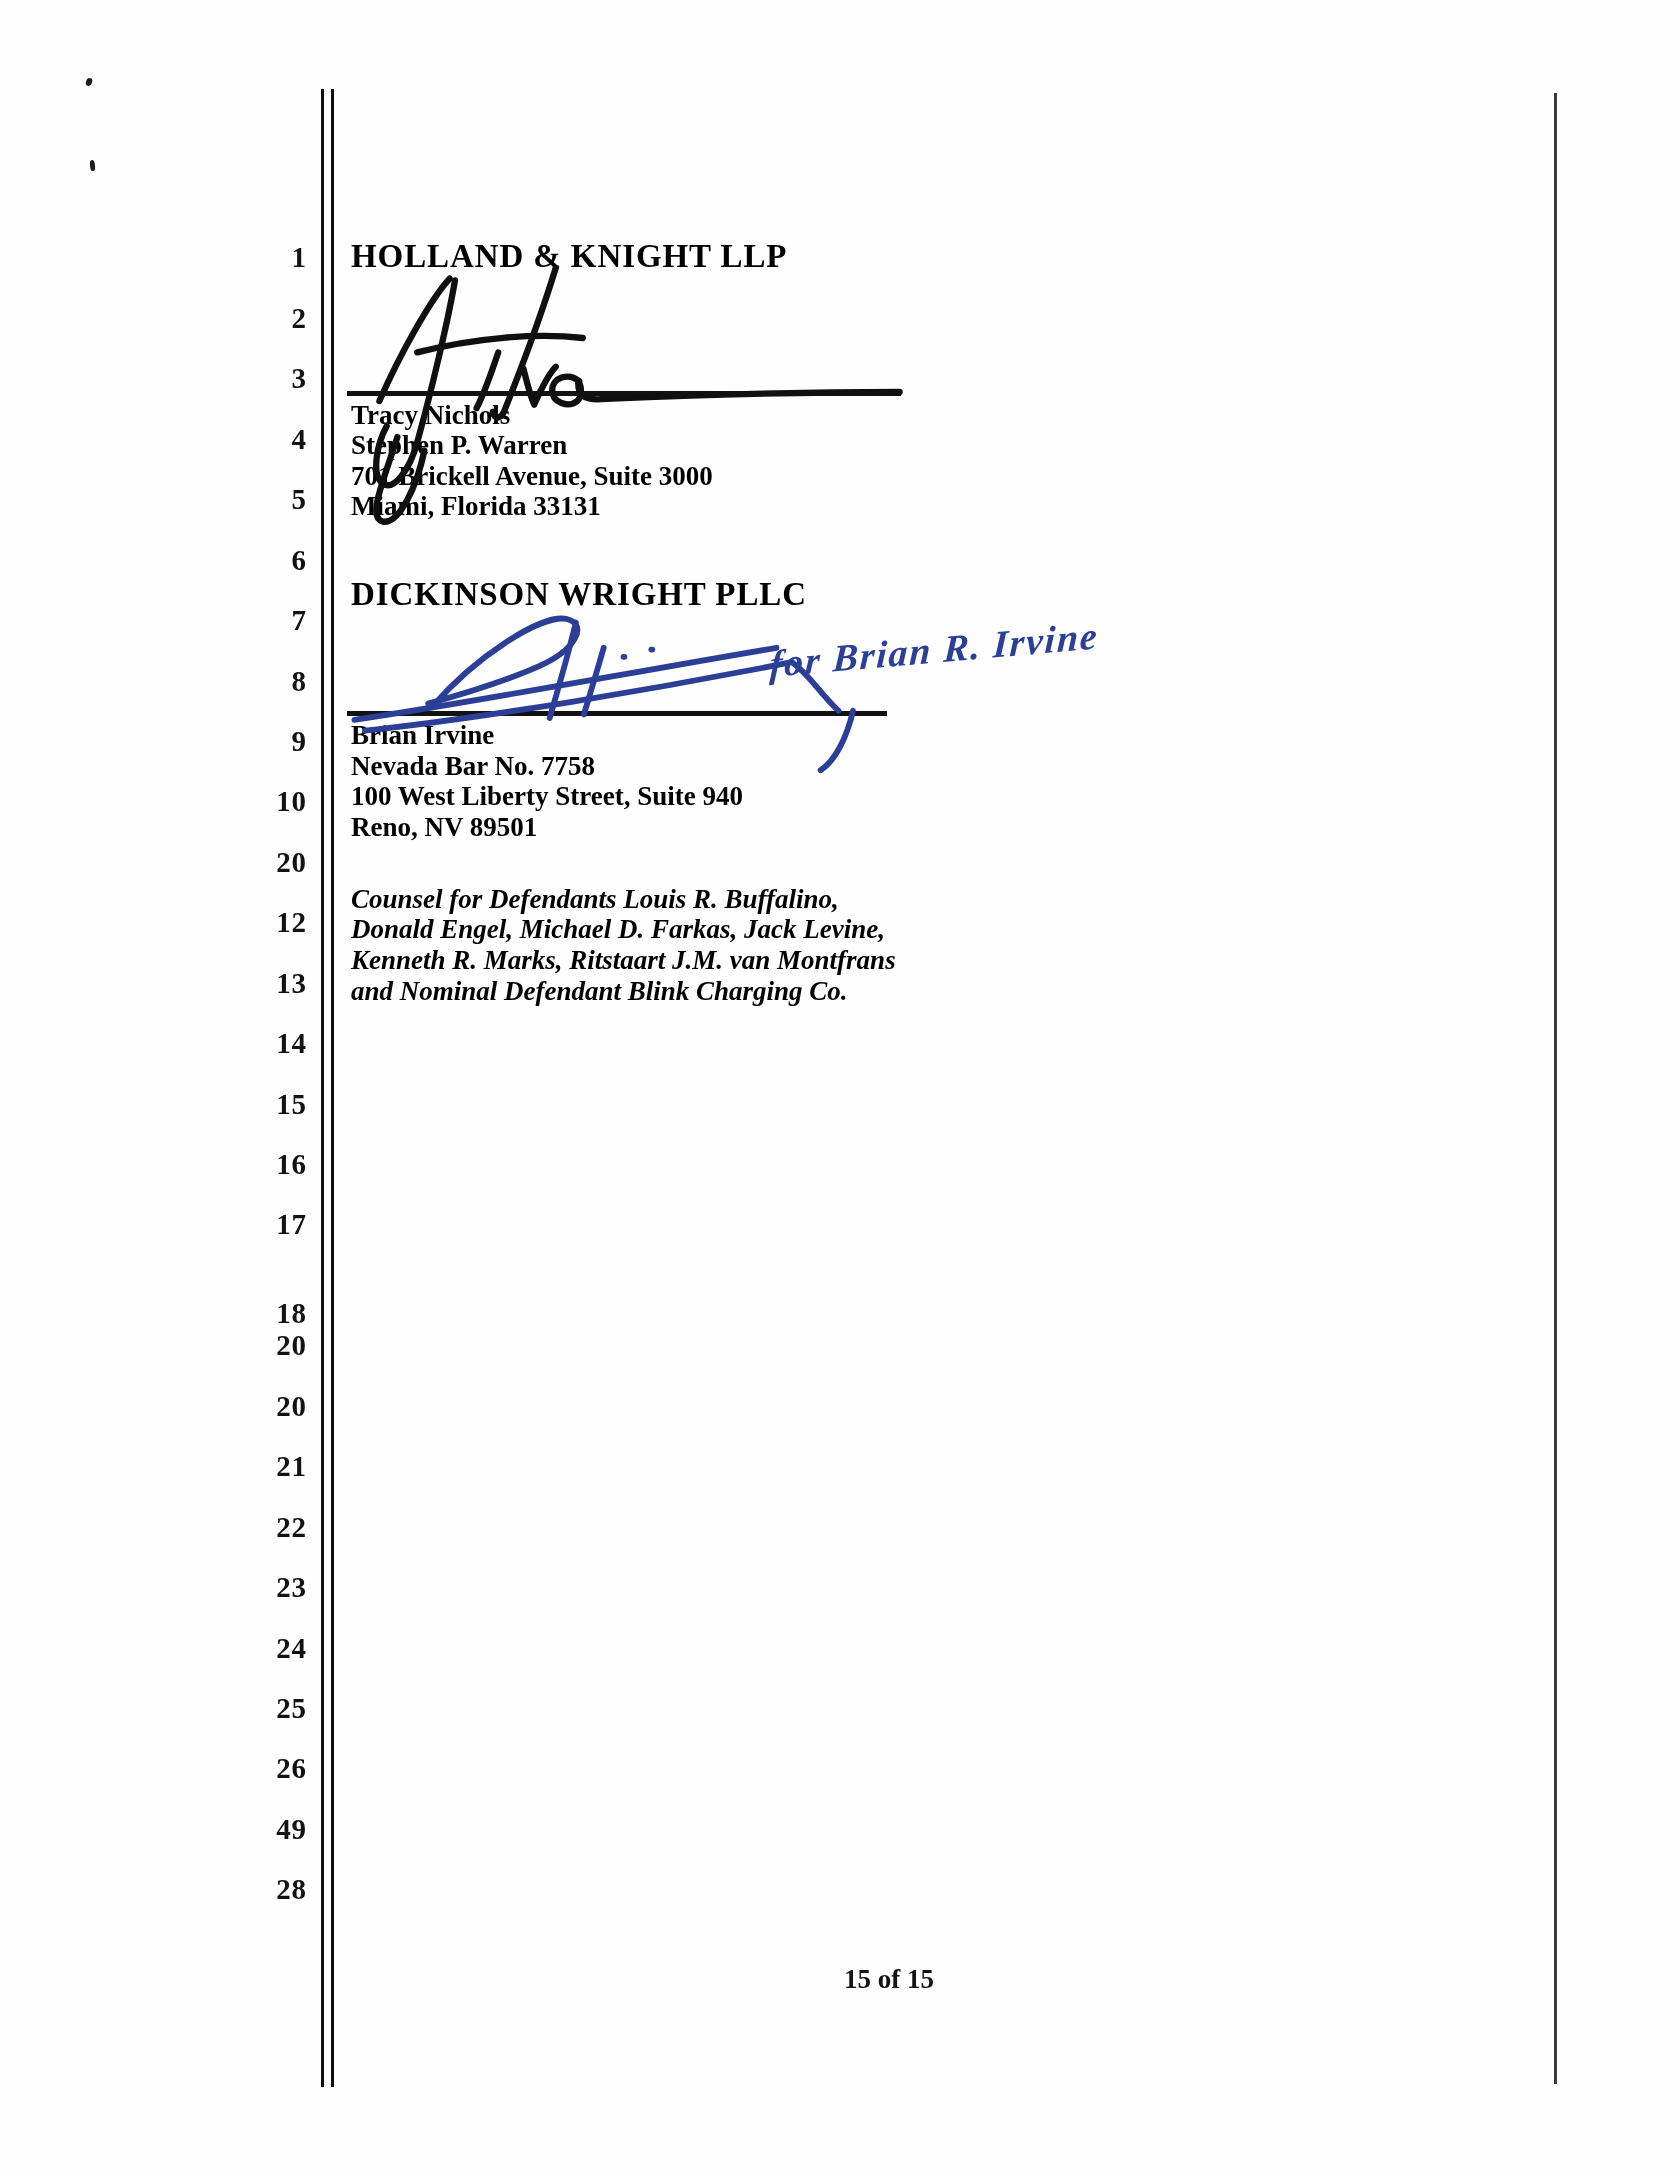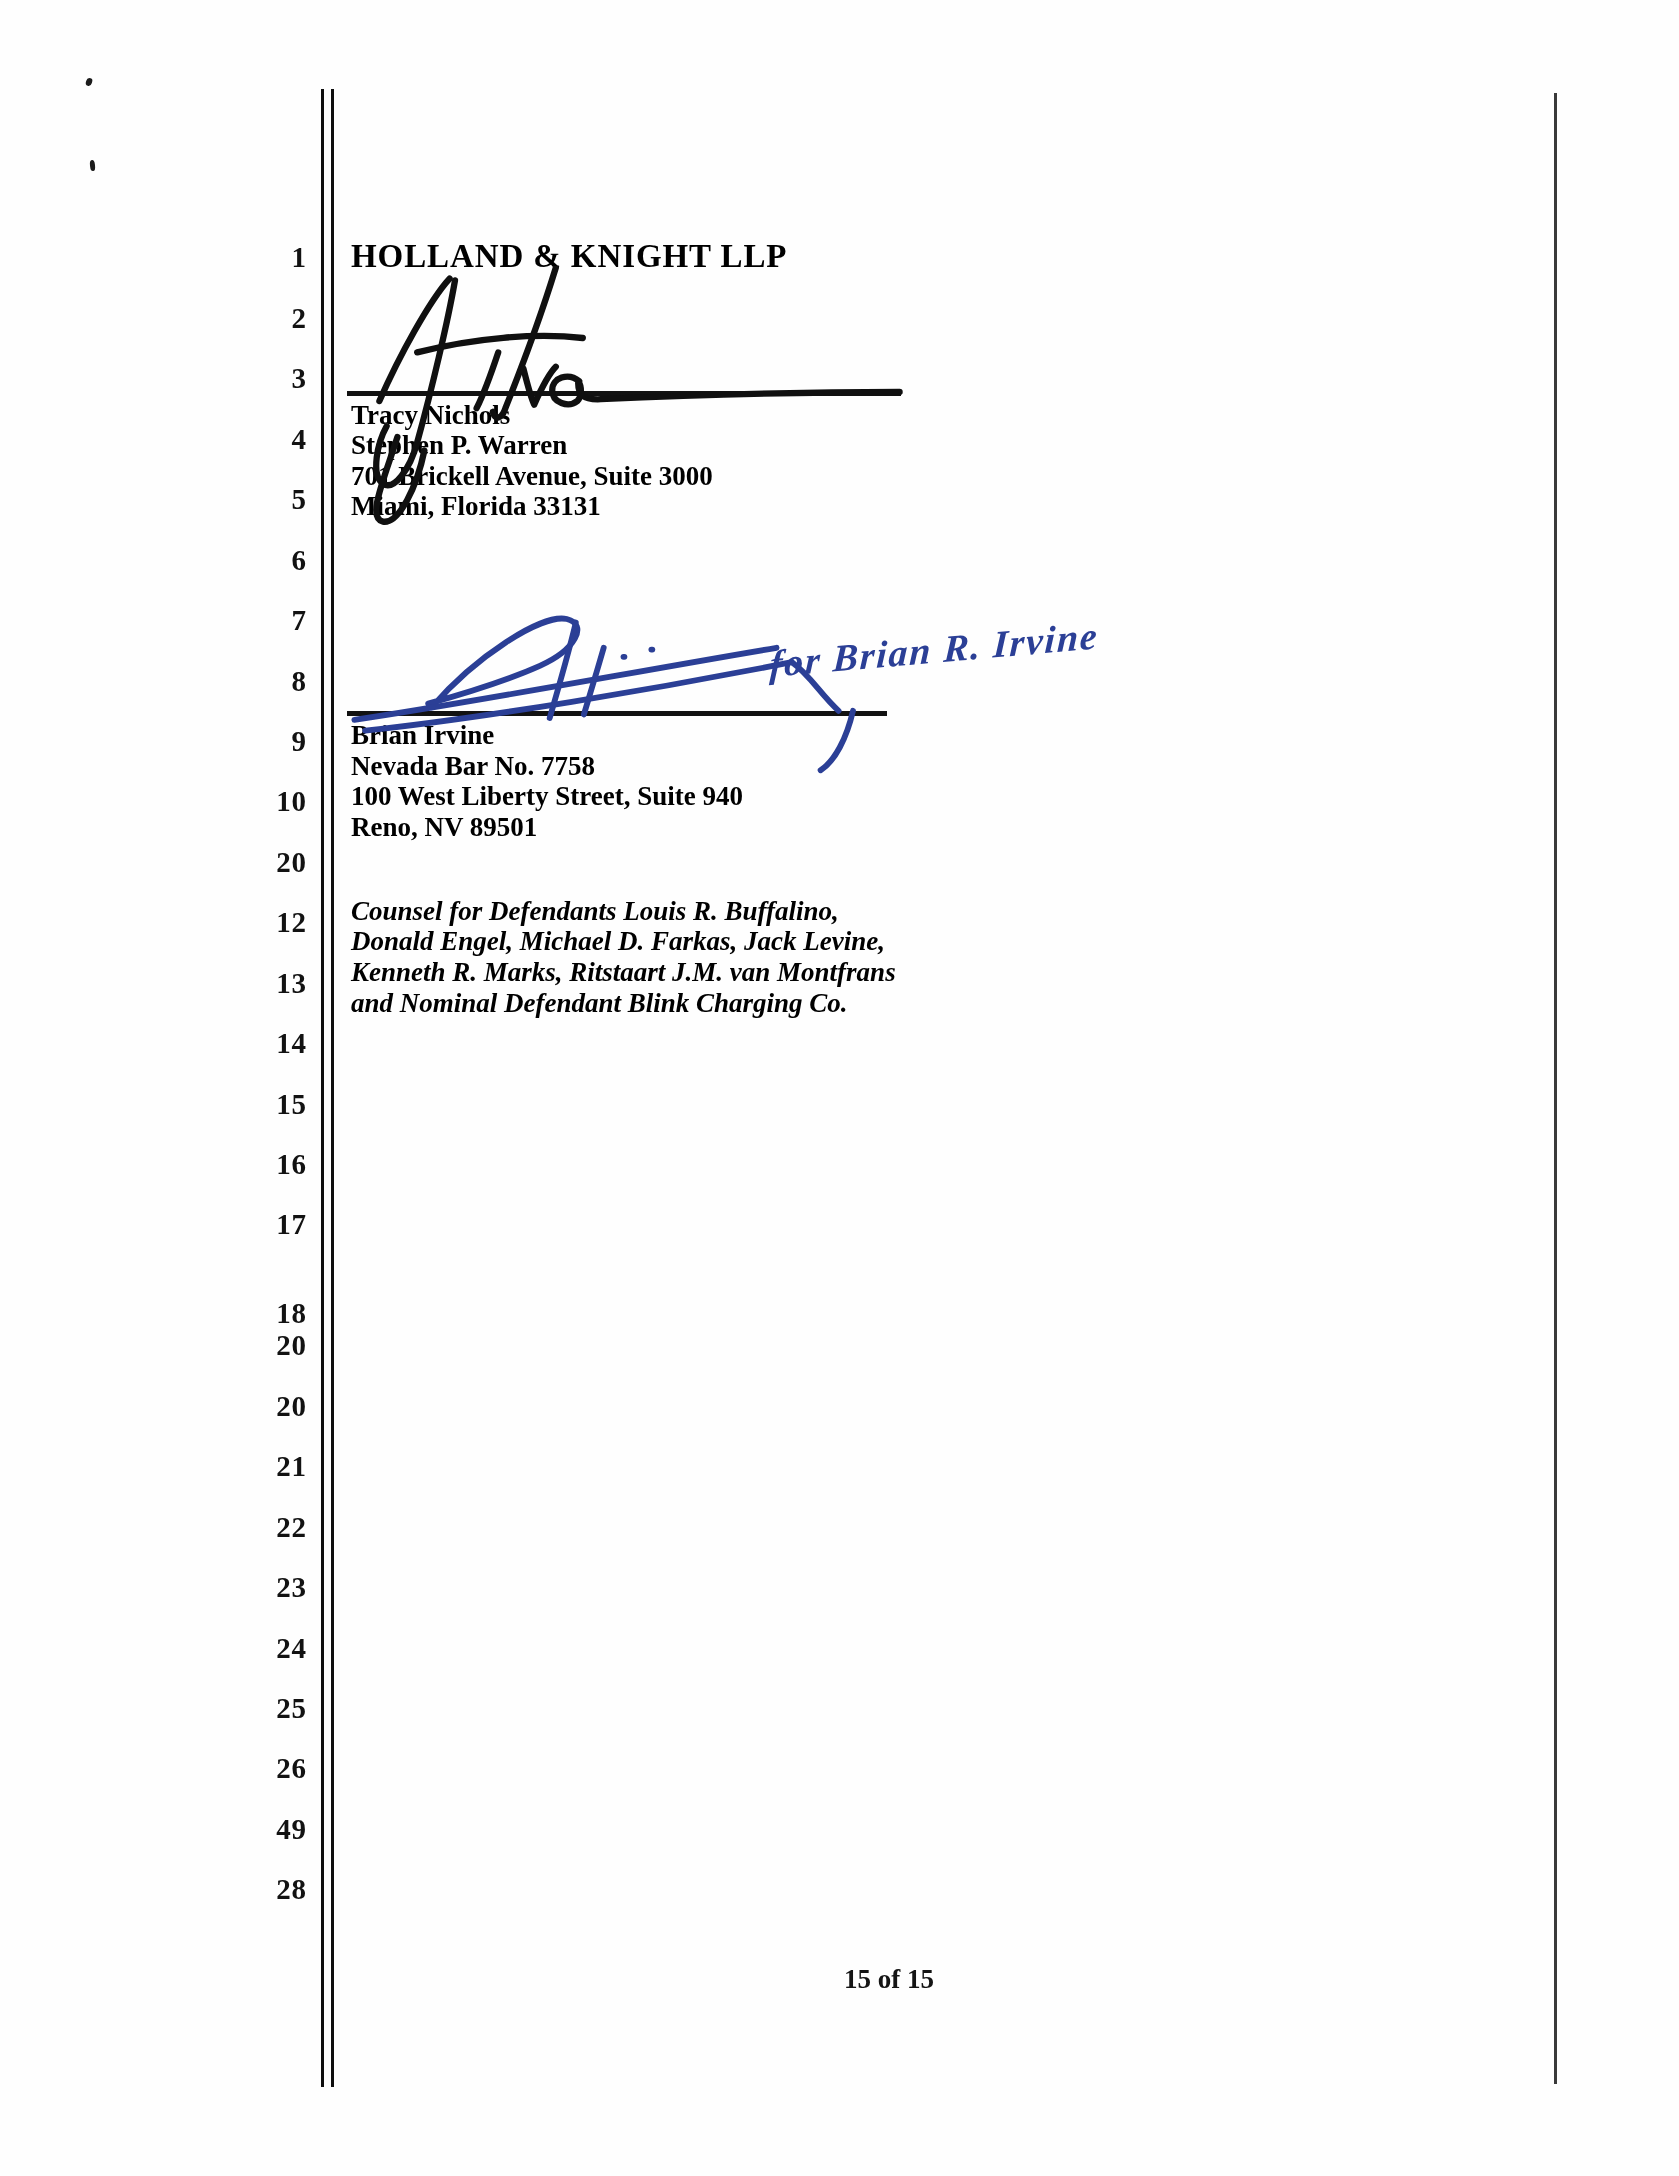--- a/index.html
+++ b/index.html
@@ -53,21 +53,20 @@
     color: #000000;
   }
   .firm {
     font-size: 33px; line-height: 36px;
     font-weight: 700;
     letter-spacing: 0.9px;
   }
   .ital {
     font-style: italic;
     font-weight: 600;
-    margin-top: 12px;
   }
   
   .sig-line {
     position: absolute;
     height: 4.5px;
     background: #121212;
   }
   #sig-line-1 { left: 347px; top: 391px; width: 554px; }
   #sig-line-2 { left: 347px; top: 711px; width: 540px; }
   
@@ -161,20 +160,21 @@
     <path d="M 258,128 C 246,118 228,124 228,138 C 228,152 246,158 256,150 C 261,145 261,134 257,128 C 256,142 262,149 282,148 C 390,143 520,140 614,140"></path>
   </svg>
 
   <div id="sig-line-1" class="sig-line"></div>
 
   <div class="txt" style="top:400px">Tracy Nichols</div>
   <div class="txt" style="top:430px">Stephen P. Warren</div>
   <div class="txt" style="top:461px">701 Brickell Avenue, Suite 3000</div>
   <div class="txt" style="top:491px">Miami, Florida 33131</div>
 
+  <div class="txt firm" style="top:576px">DICKINSON WRIGHT PLLC</div>
 
   <div id="sig2-wrap">
     <svg id="sig2-scribble" width="549" height="189" viewBox="0 0 610 210">
       <path d="M 92,128 C 140,72 214,24 242,30 C 266,36 252,64 212,82 C 174,99 124,114 88,124"></path>
       <path d="M 6,142 C 130,124 320,88 475,62"></path>
       <path d="M 18,154 C 150,140 340,108 492,78"></path>
       <path d="M 252,34 C 243,72 231,112 223,140"></path>
       <path d="M 283,62 C 275,90 267,116 261,136"></path>
       <path d="M 305,72 L 306,72" stroke-width="8"></path>
       <path d="M 336,64 L 337,64" stroke-width="8"></path>

